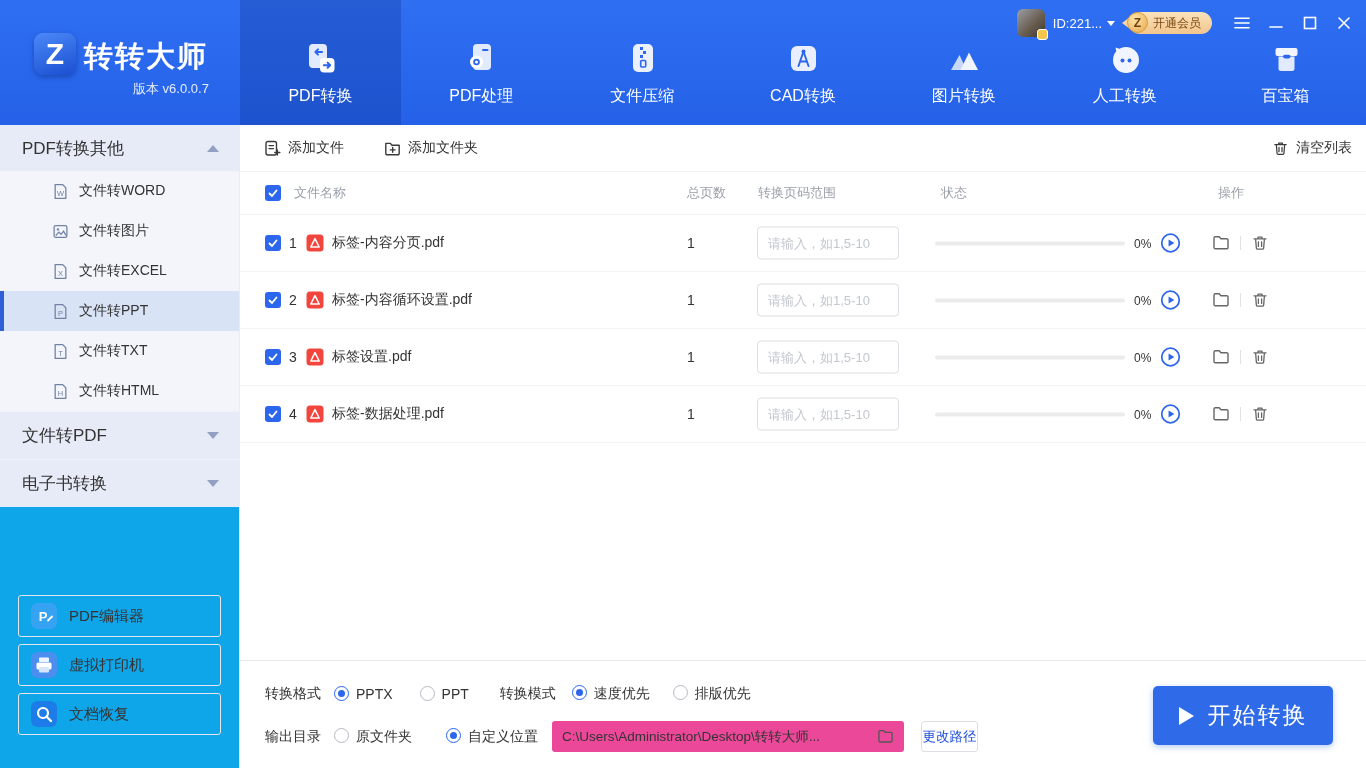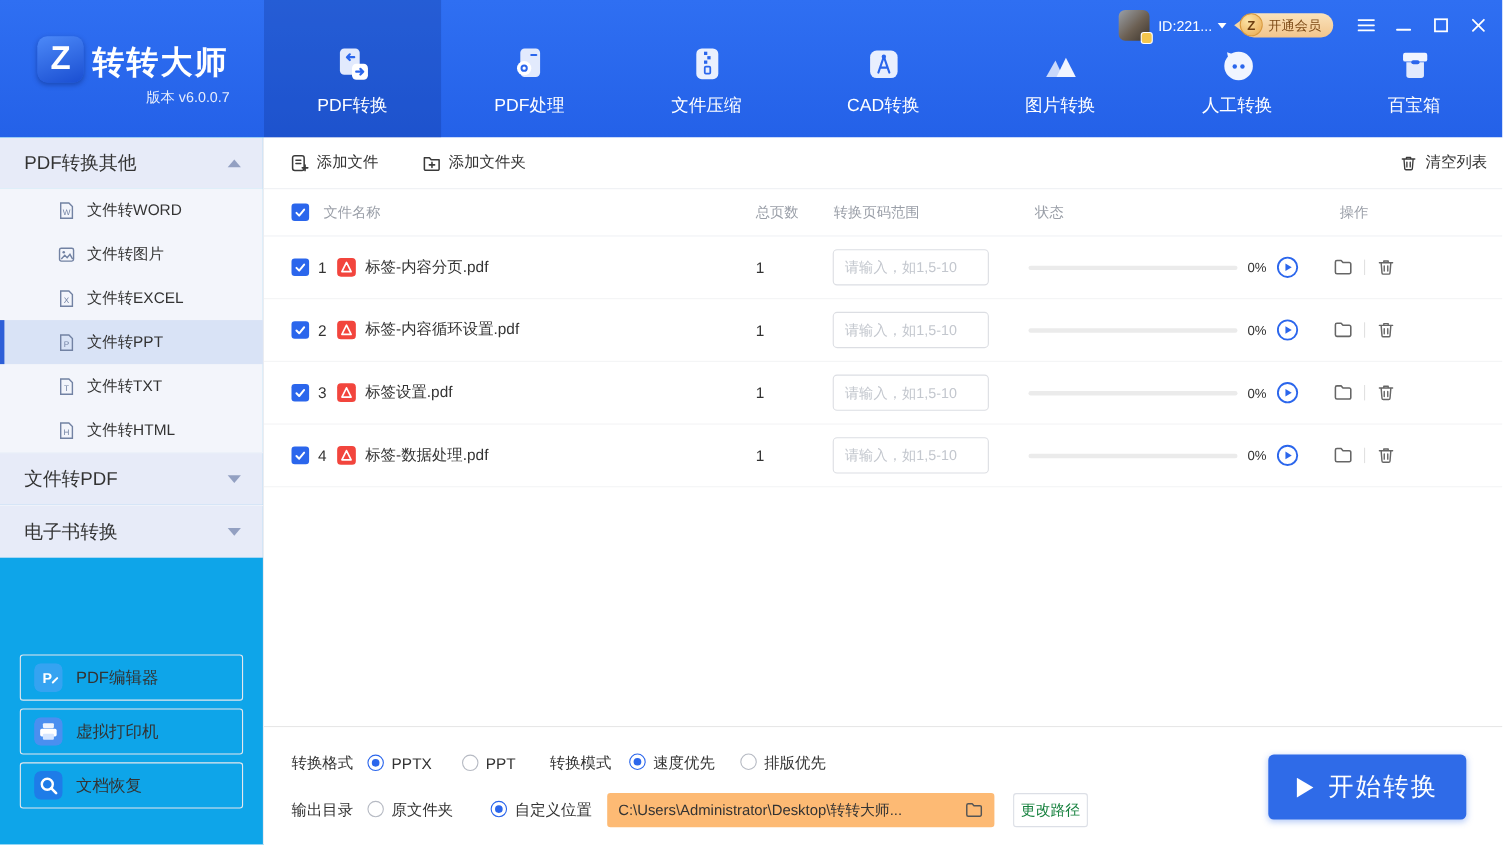--- a/index.html
+++ b/index.html
@@ -95,25 +95,25 @@
   
   .bline { position:absolute; left:0; top:535px; width:100%; height:1px; background:#E7E7E7; }
   .set-row { position:absolute; display:flex; align-items:center; font-size:14px; color:#333; }
   .row1 { left:25px; top:557px; height:24px; }
   .row2 { left:25px; top:596px; height:31px; }
   .set-label { font-size:14px; color:#333; }
   .ropt { display:flex; align-items:flex-start; gap:7px; cursor:pointer; }
   .radio { width:15px; height:15px; border-radius:50%; border:1px solid #B6BAC3; background:#fff; position:relative; flex:none; }
   .radio.sel { border-color:#2B66EC; }
   .radio.sel::after { content:""; position:absolute; inset:3px; border-radius:50%; background:#2B66EC; }
-  .path-box { display:flex; align-items:center; width:352px; height:31px; background:#fdba74; border-radius:3px;
+  .path-box { display:flex; align-items:center; width:352px; height:31px; background:#ec4899; border-radius:3px;
               padding:0 10px; font-size:13.5px; color:#333; margin-left:14px; cursor:pointer; }
   .path-folder { width:17px; height:17px; color:#555; margin-left:auto; }
-  .chg-btn { width:68px; height:31px; margin-left:17px; border:1px solid #DCDFE6; border-radius:3px; background:#fff;
-             font-size:13.5px; color:#15803d; display:flex; align-items:center; justify-content:center; cursor:pointer; }
+  .chg-btn { width:57px; height:31px; margin-left:17px; border:1px solid #DCDFE6; border-radius:3px; background:#fff;
+             font-size:13.5px; color:#1d4ed8; display:flex; align-items:center; justify-content:center; cursor:pointer; }
   .start-btn { position:absolute; left:913px; top:561px; width:180px; height:59px; background:#2F6BE8; border-radius:5px;
                display:flex; align-items:center; justify-content:center; gap:14px; cursor:pointer; box-shadow:0 2px 6px rgba(47,107,232,.35); }
   .start-tri { width:0; height:0; border-top:9px solid transparent; border-bottom:9px solid transparent; border-left:15px solid #fff; }
   .start-label { color:#fff; font-size:23px; letter-spacing:2px; }
 </style>
 </head>
 <body>
 
 <svg width="0" height="0" style="position:absolute">
   <defs>

